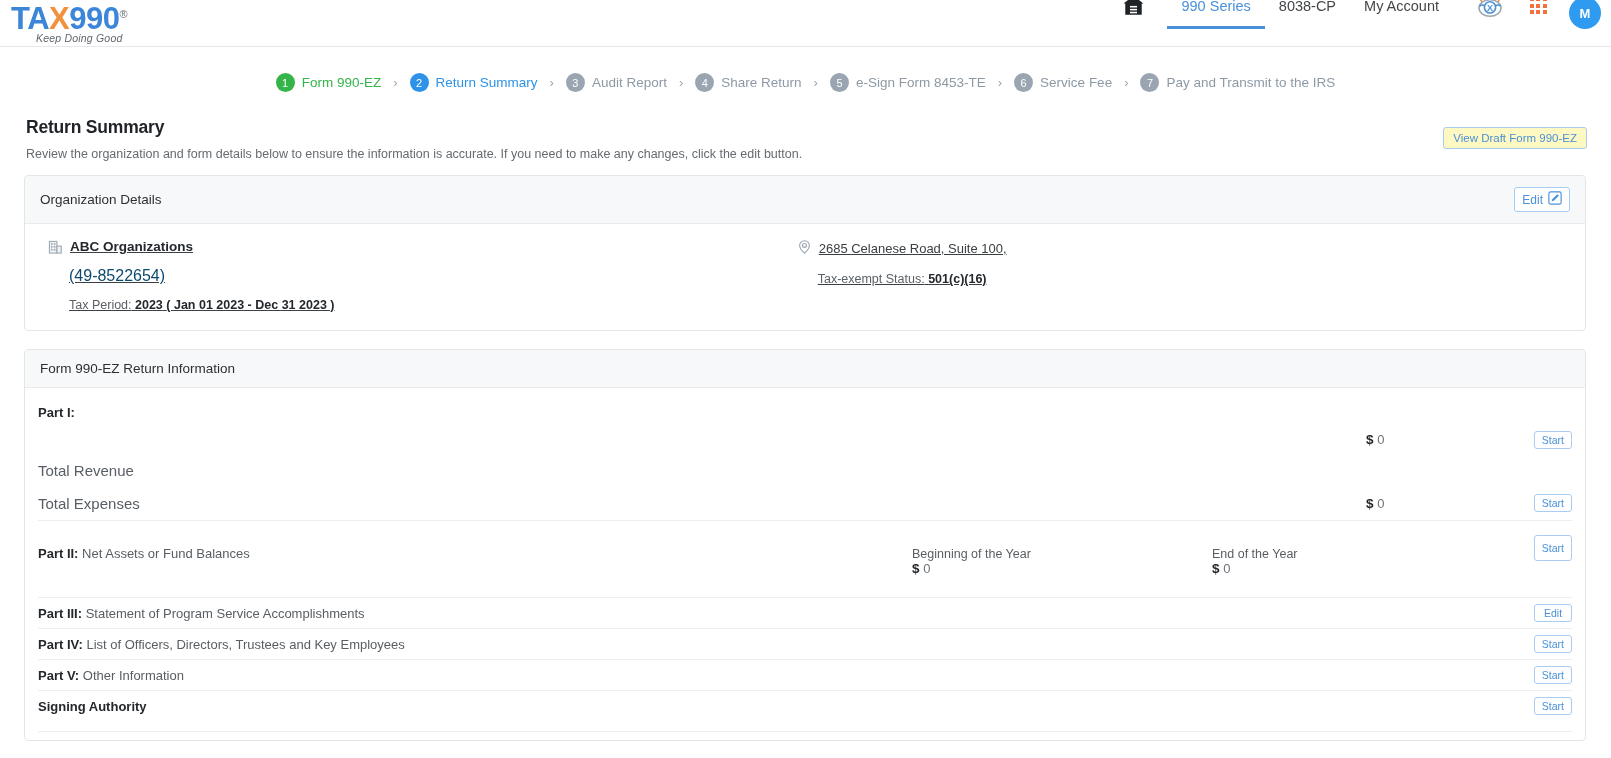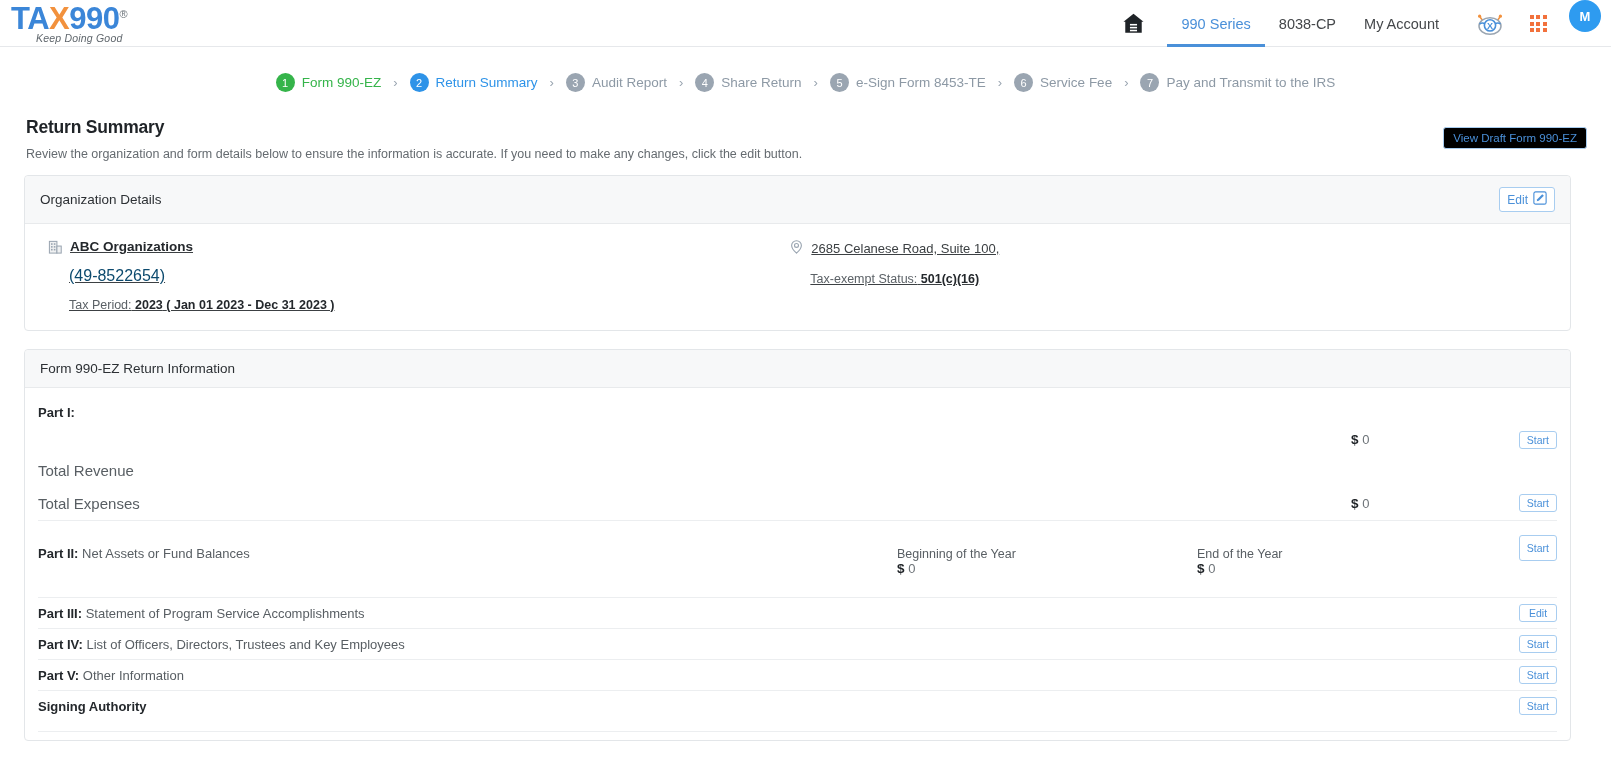--- a/index.html
+++ b/index.html
@@ -54,21 +54,21 @@
     margin-top: -3px;
     letter-spacing: 0.2px;
   }
 
   .nav-right {
     position: absolute;
     right: 10px;
     top: 0;
     height: 29px;
     display: flex;
-    align-items: flex-start;
+    align-items: flex-end;
     gap: 0px;
   }
   .nav-home {
     width: 40px; height: 47px;
     display: flex; align-items: center; justify-content: center;
     margin-right: 14px;
   }
   .nav-item {
     font-size: 14.5px;
     color: #44474a;
@@ -167,32 +167,32 @@
     font-size: 12.5px;
     color: #656b70;
     margin-top: 9px;
   }
   .btn-draft {
     position: absolute;
     right: 24px;
     top: 22px;
     border: 1px solid #a8cdf0;
     border-radius: 3px;
-    background: #000000;
+    background: #fef9c3;
     color: #4a90d9;
     font-size: 11.5px;
     padding: 4px 9px;
     cursor: pointer;
     font-family: inherit;
     white-space: nowrap;
   }
 
   
   .card {
-    margin: 0 40px 18px 24px;
+    margin: 0 25px 18px 24px;
     border: 1px solid #e3e6e9;
     border-radius: 4px;
     background: #fff;
     overflow: visible;
   }
   .card-head {
     background: #f7f8f9;
     border-bottom: 1px solid #e8eaec;
     padding: 11px 15px;
     display: flex;

